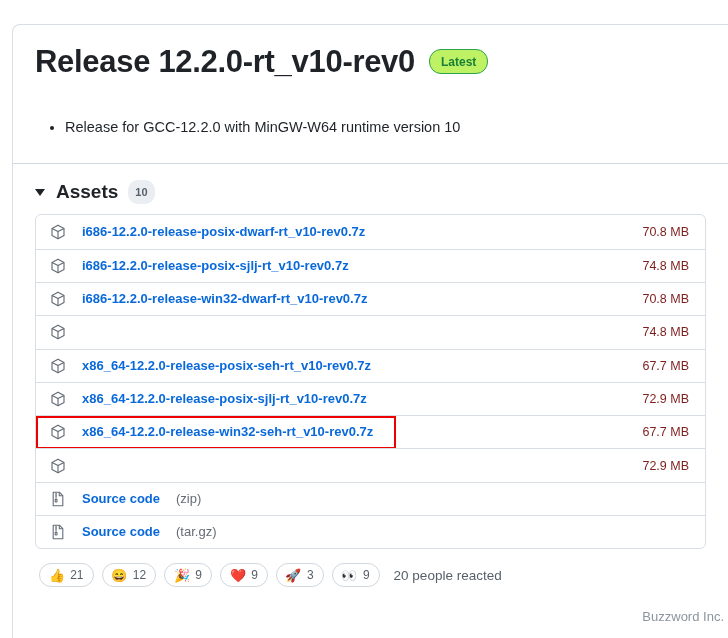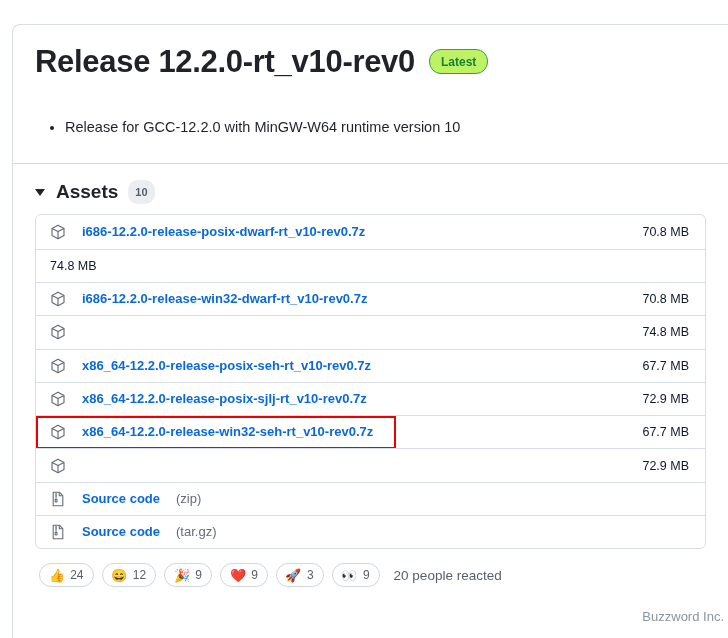--- a/index.html
+++ b/index.html
@@ -164,21 +164,21 @@
     text-decoration: none;
     white-space: nowrap;
   }
   .asset-suffix {
     font-size: 13px;
     font-weight: normal;
     color: #636c76;
   }
   .asset-size {
     font-size: 12.5px;
-    color: #0f172a;
+    color: #7f1d1d;
     flex: none;
     white-space: nowrap;
   }
 
   
   .asset-row.highlight::after {
     content: "";
     position: absolute;
     left: 0px;
     top: 0px;
@@ -265,20 +265,30 @@
                 <path d="M8 1.2 14 4.4v7.2L8 14.8 2 11.6V4.4z"></path>
                 <path d="M2 4.4 8 7.6l6-3.2"></path>
                 <path d="M8 7.6v7.2"></path>
               </svg>
             </span>
             <a class="asset-link">i686-12.2.0-release-posix-dwarf-rt_v10-rev0.7z</a>
           </div>
           <div class="asset-size">70.8 MB</div>
         </div>
         <div class="asset-row">
+          <div class="asset-name">
+            <span class="asset-icon">
+              <svg width="16" height="16" viewBox="0 0 16 16" fill="none" stroke="currentColor" stroke-width="1.15" stroke-linejoin="round">
+                <path d="M8 1.2 14 4.4v7.2L8 14.8 2 11.6V4.4z"></path>
+                <path d="M2 4.4 8 7.6l6-3.2"></path>
+                <path d="M8 7.6v7.2"></path>
+              </svg>
+            </span>
+            <a class="asset-link">i686-12.2.0-release-posix-sjlj-rt_v10-rev0.7z</a>
+          </div>
           <div class="asset-size">74.8 MB</div>
         </div>
         <div class="asset-row">
           <div class="asset-name">
             <span class="asset-icon">
               <svg width="16" height="16" viewBox="0 0 16 16" fill="none" stroke="currentColor" stroke-width="1.15" stroke-linejoin="round">
                 <path d="M8 1.2 14 4.4v7.2L8 14.8 2 11.6V4.4z"></path>
                 <path d="M2 4.4 8 7.6l6-3.2"></path>
                 <path d="M8 7.6v7.2"></path>
               </svg>
@@ -379,21 +389,21 @@
             <span class="asset-suffix">(tar.gz)</span>
           </div>
           <div class="asset-size"></div>
         </div>
       </div>
   </div>
 
   <div class="reactions-row" id="reactions-row">
       <span class="reaction-pill">
         <span class="reaction-emoji">👍</span>
-        <span class="reaction-count">24</span>
+        <span class="reaction-count">21</span>
       </span>
       <span class="reaction-pill">
         <span class="reaction-emoji">😄</span>
         <span class="reaction-count">12</span>
       </span>
       <span class="reaction-pill">
         <span class="reaction-emoji">🎉</span>
         <span class="reaction-count">9</span>
       </span>
       <span class="reaction-pill">

